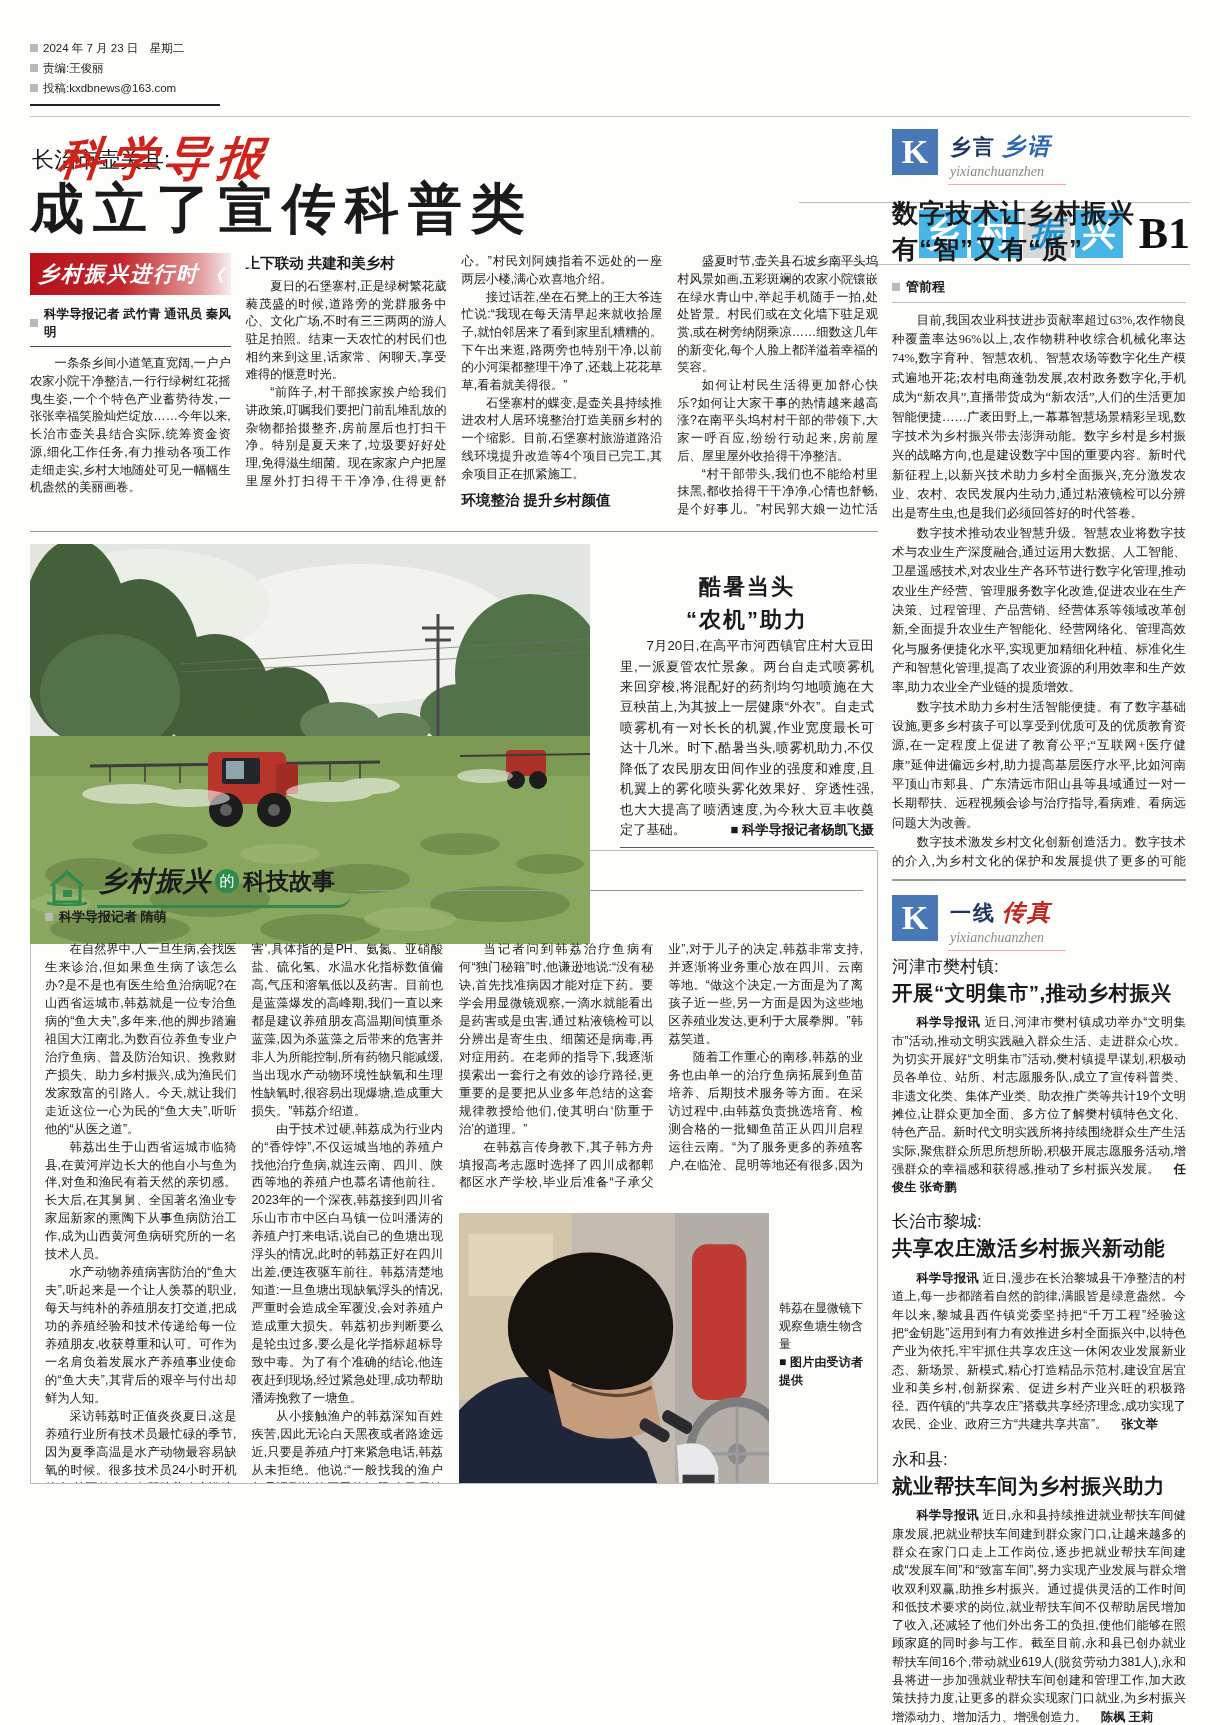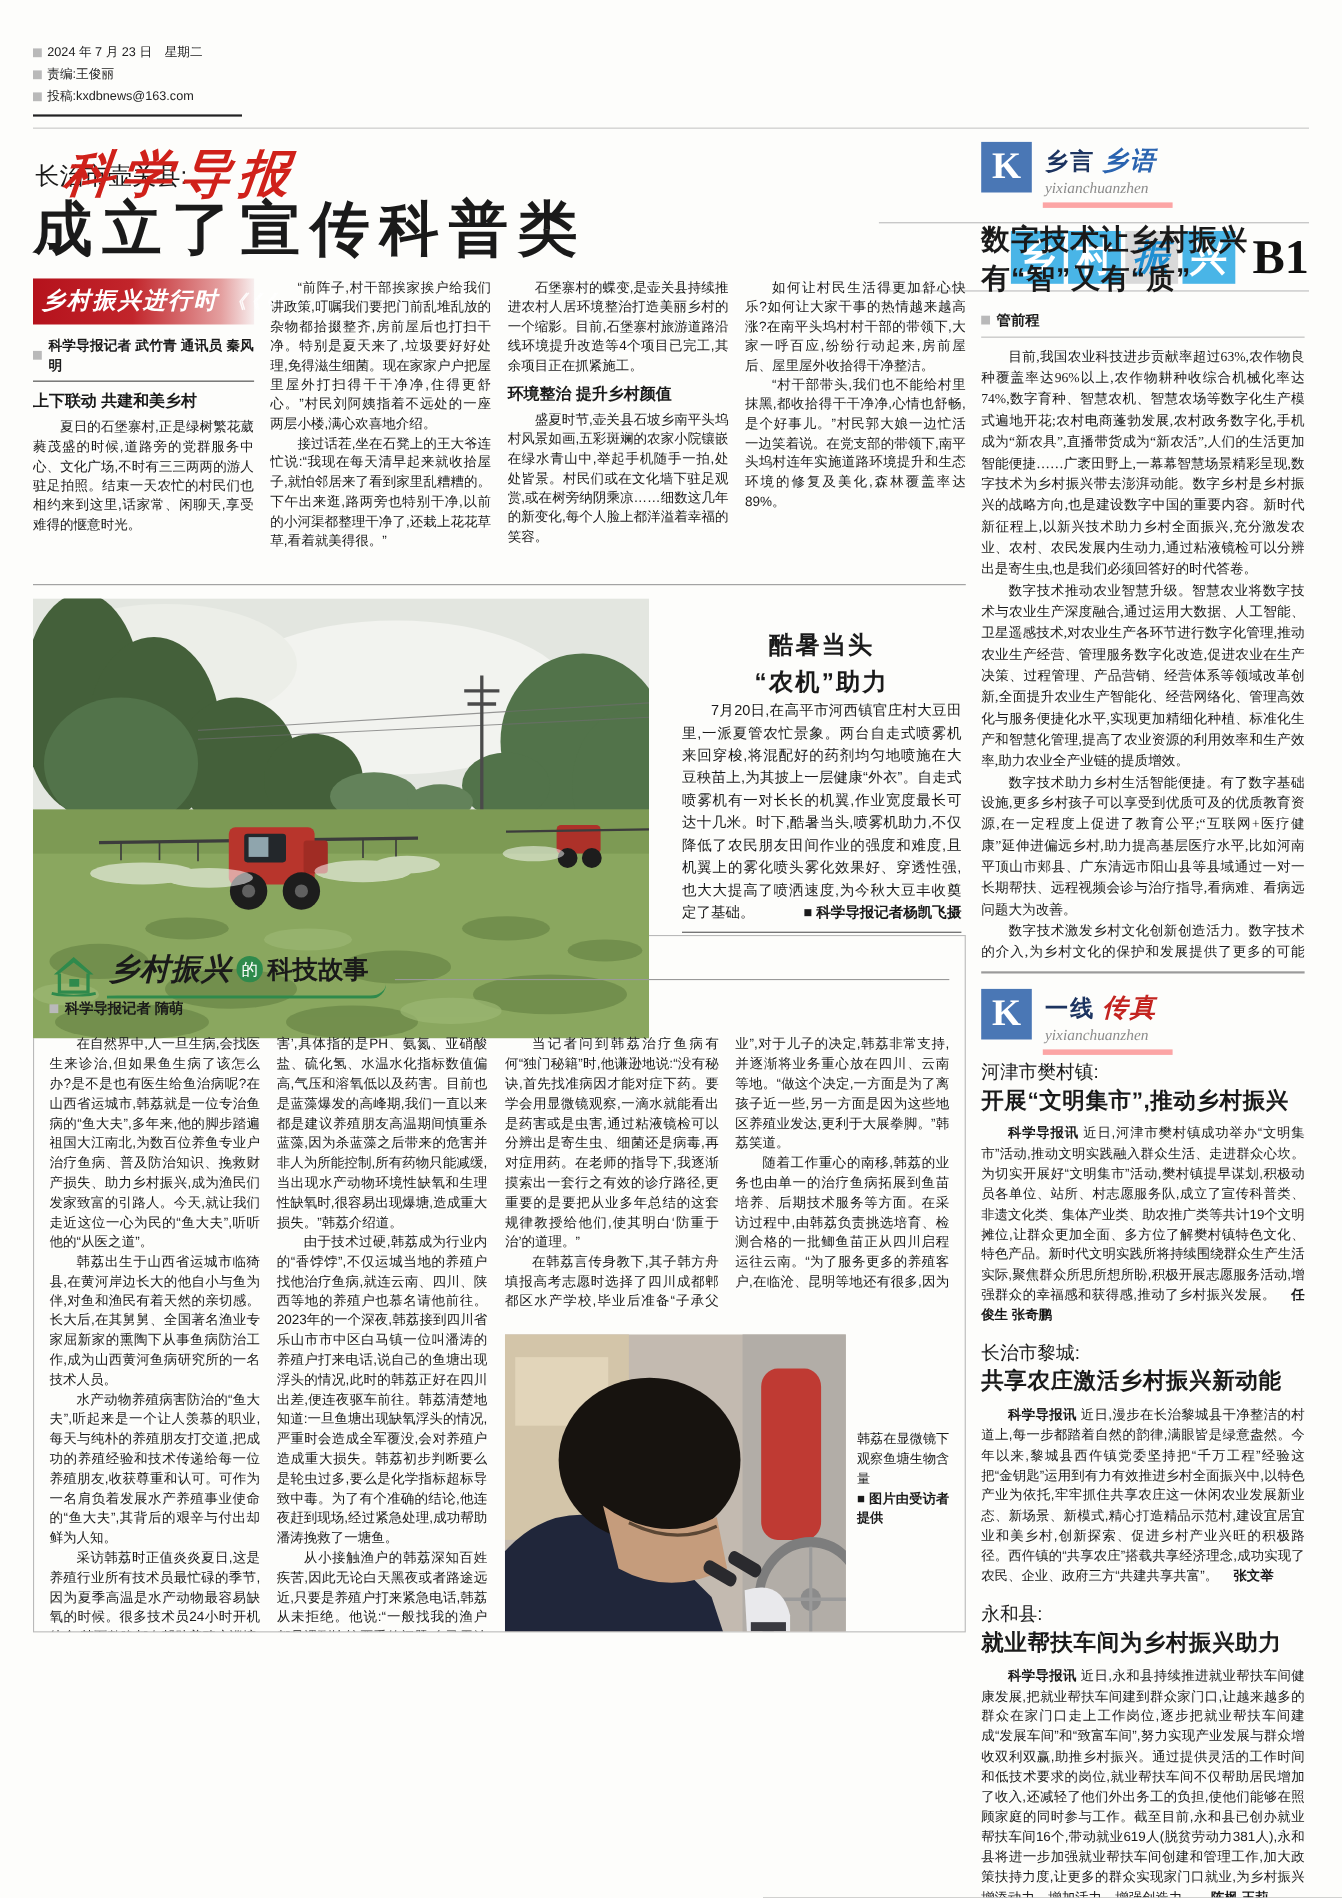--- a/index.html
+++ b/index.html
@@ -60,21 +60,21 @@
   .tech-right { flex:1; display:flex; flex-direction:column; }
   .tech-right-text { column-count:2; column-gap:15px; height:262px; overflow:hidden; }
   .tech-photo-row { display:flex; gap:10px; margin-top:10px; flex:1; }
   .tech-photo-frame { flex:1; }
   .side-cap { width:84px; font-size:12px; line-height:1.5; padding-top:86px; }
   .side-cap .credit2 { font-weight:bold; }
 
   
   .logo-row { display:flex; align-items:flex-start; gap:10px; margin-bottom:4px; }
   .klogo { width:46px; height:46px; background:#4a77b5; color:#fff; font-family:"Liberation Serif", serif; font-weight:bold; font-size:34px; display:flex; align-items:center; justify-content:center; flex:0 0 auto; }
-  .logo-names { border-bottom:5px solid #fca5a5; padding:2px 14px 4px 2px; }
+  .logo-names { border-bottom:1px solid #fca5a5; padding:2px 14px 4px 2px; }
   .logo-cn { display:flex; align-items:baseline; gap:6px; }
   .logo-cn .n1 { font-family:"Liberation Serif", serif; font-weight:bold; font-size:21px; color:#1d3460; letter-spacing:2px; }
   .logo-cn .n2 { font-family:"Liberation Serif", serif; font-weight:bold; font-style:italic; font-size:23px; color:#2b64b0; letter-spacing:2px; }
   .logo-cn .n2.red { color:#c32420; }
   .pinyin { font-family:"Liberation Serif", serif; font-style:italic; color:#8a8a8a; font-size:14px; margin-top:2px; }
   .op-title { font-size:26px; font-weight:bold; line-height:1.4; letter-spacing:1px; margin:10px 0 10px 0; }
   .op-byline { display:flex; align-items:center; gap:6px; font-weight:bold; font-size:13px; border-bottom:1px solid #bbb; padding-bottom:6px; margin-bottom:8px; }
   .essay { font-family:"Liberation Serif", serif; font-size:12.4px; line-height:1.56; text-align:justify; height:556px; overflow:hidden; }
   .essay p { text-indent:2em; }
   .rail-rule { border-bottom:2px solid #9a9a9a; margin:12px 0 14px 0; }
@@ -125,20 +125,21 @@
 
       <section>
         <div class="kicker">长治市壶关县:</div>
         <h1 class="lead-headline">成立了宣传科普类</h1>
         <div class="lead-body">
           <div class="banner"><span>乡村振兴进行时</span> <span class="marks">《《《</span></div>
           <div class="byline">
               <span class="sq"></span>
               <span>科学导报记者 武竹青 通讯员 秦风明</span>
             </div>
+          <p>一条条乡间小道笔直宽阔,一户户农家小院干净整洁,一行行绿树红花摇曳生姿,一个个特色产业蓄势待发,一张张幸福笑脸灿烂绽放……今年以来,长治市壶关县结合实际,统筹资金资源,细化工作任务,有力推动各项工作走细走实,乡村大地随处可见一幅幅生机盎然的美丽画卷。</p>
           <h3>上下联动 共建和美乡村</h3>
           <p>夏日的石堡寨村,正是绿树繁花葳蕤茂盛的时候,道路旁的党群服务中心、文化广场,不时有三三两两的游人驻足拍照。结束一天农忙的村民们也相约来到这里,话家常、闲聊天,享受难得的惬意时光。</p>
           <p>“前阵子,村干部挨家挨户给我们讲政策,叮嘱我们要把门前乱堆乱放的杂物都拾掇整齐,房前屋后也打扫干净。特别是夏天来了,垃圾要好好处理,免得滋生细菌。现在家家户户把屋里屋外打扫得干干净净,住得更舒心。”村民刘阿姨指着不远处的一座两层小楼,满心欢喜地介绍。</p>
           <p>接过话茬,坐在石凳上的王大爷连忙说:“我现在每天清早起来就收拾屋子,就怕邻居来了看到家里乱糟糟的。下午出来逛,路两旁也特别干净,以前的小河渠都整理干净了,还栽上花花草草,看着就美得很。”</p>
           <p>石堡寨村的蝶变,是壶关县持续推进农村人居环境整治打造美丽乡村的一个缩影。目前,石堡寨村旅游道路沿线环境提升改造等4个项目已完工,其余项目正在抓紧施工。</p>
           <h3>环境整治 提升乡村颜值</h3>
           <p>盛夏时节,壶关县石坡乡南平头坞村风景如画,五彩斑斓的农家小院镶嵌在绿水青山中,举起手机随手一拍,处处皆景。村民们或在文化墙下驻足观赏,或在树旁纳阴乘凉……细数这几年的新变化,每个人脸上都洋溢着幸福的笑容。</p>
           <p>如何让村民生活得更加舒心快乐?如何让大家干事的热情越来越高涨?在南平头坞村村干部的带领下,大家一呼百应,纷纷行动起来,房前屋后、屋里屋外收拾得干净整洁。</p>
           <p>“村干部带头,我们也不能给村里抹黑,都收拾得干干净净,心情也舒畅,是个好事儿。”村民郭大娘一边忙活一边笑着说。在党支部的带领下,南平头坞村连年实施道路环境提升和生态环境的修复及美化,森林覆盖率达89%。</p>
 

